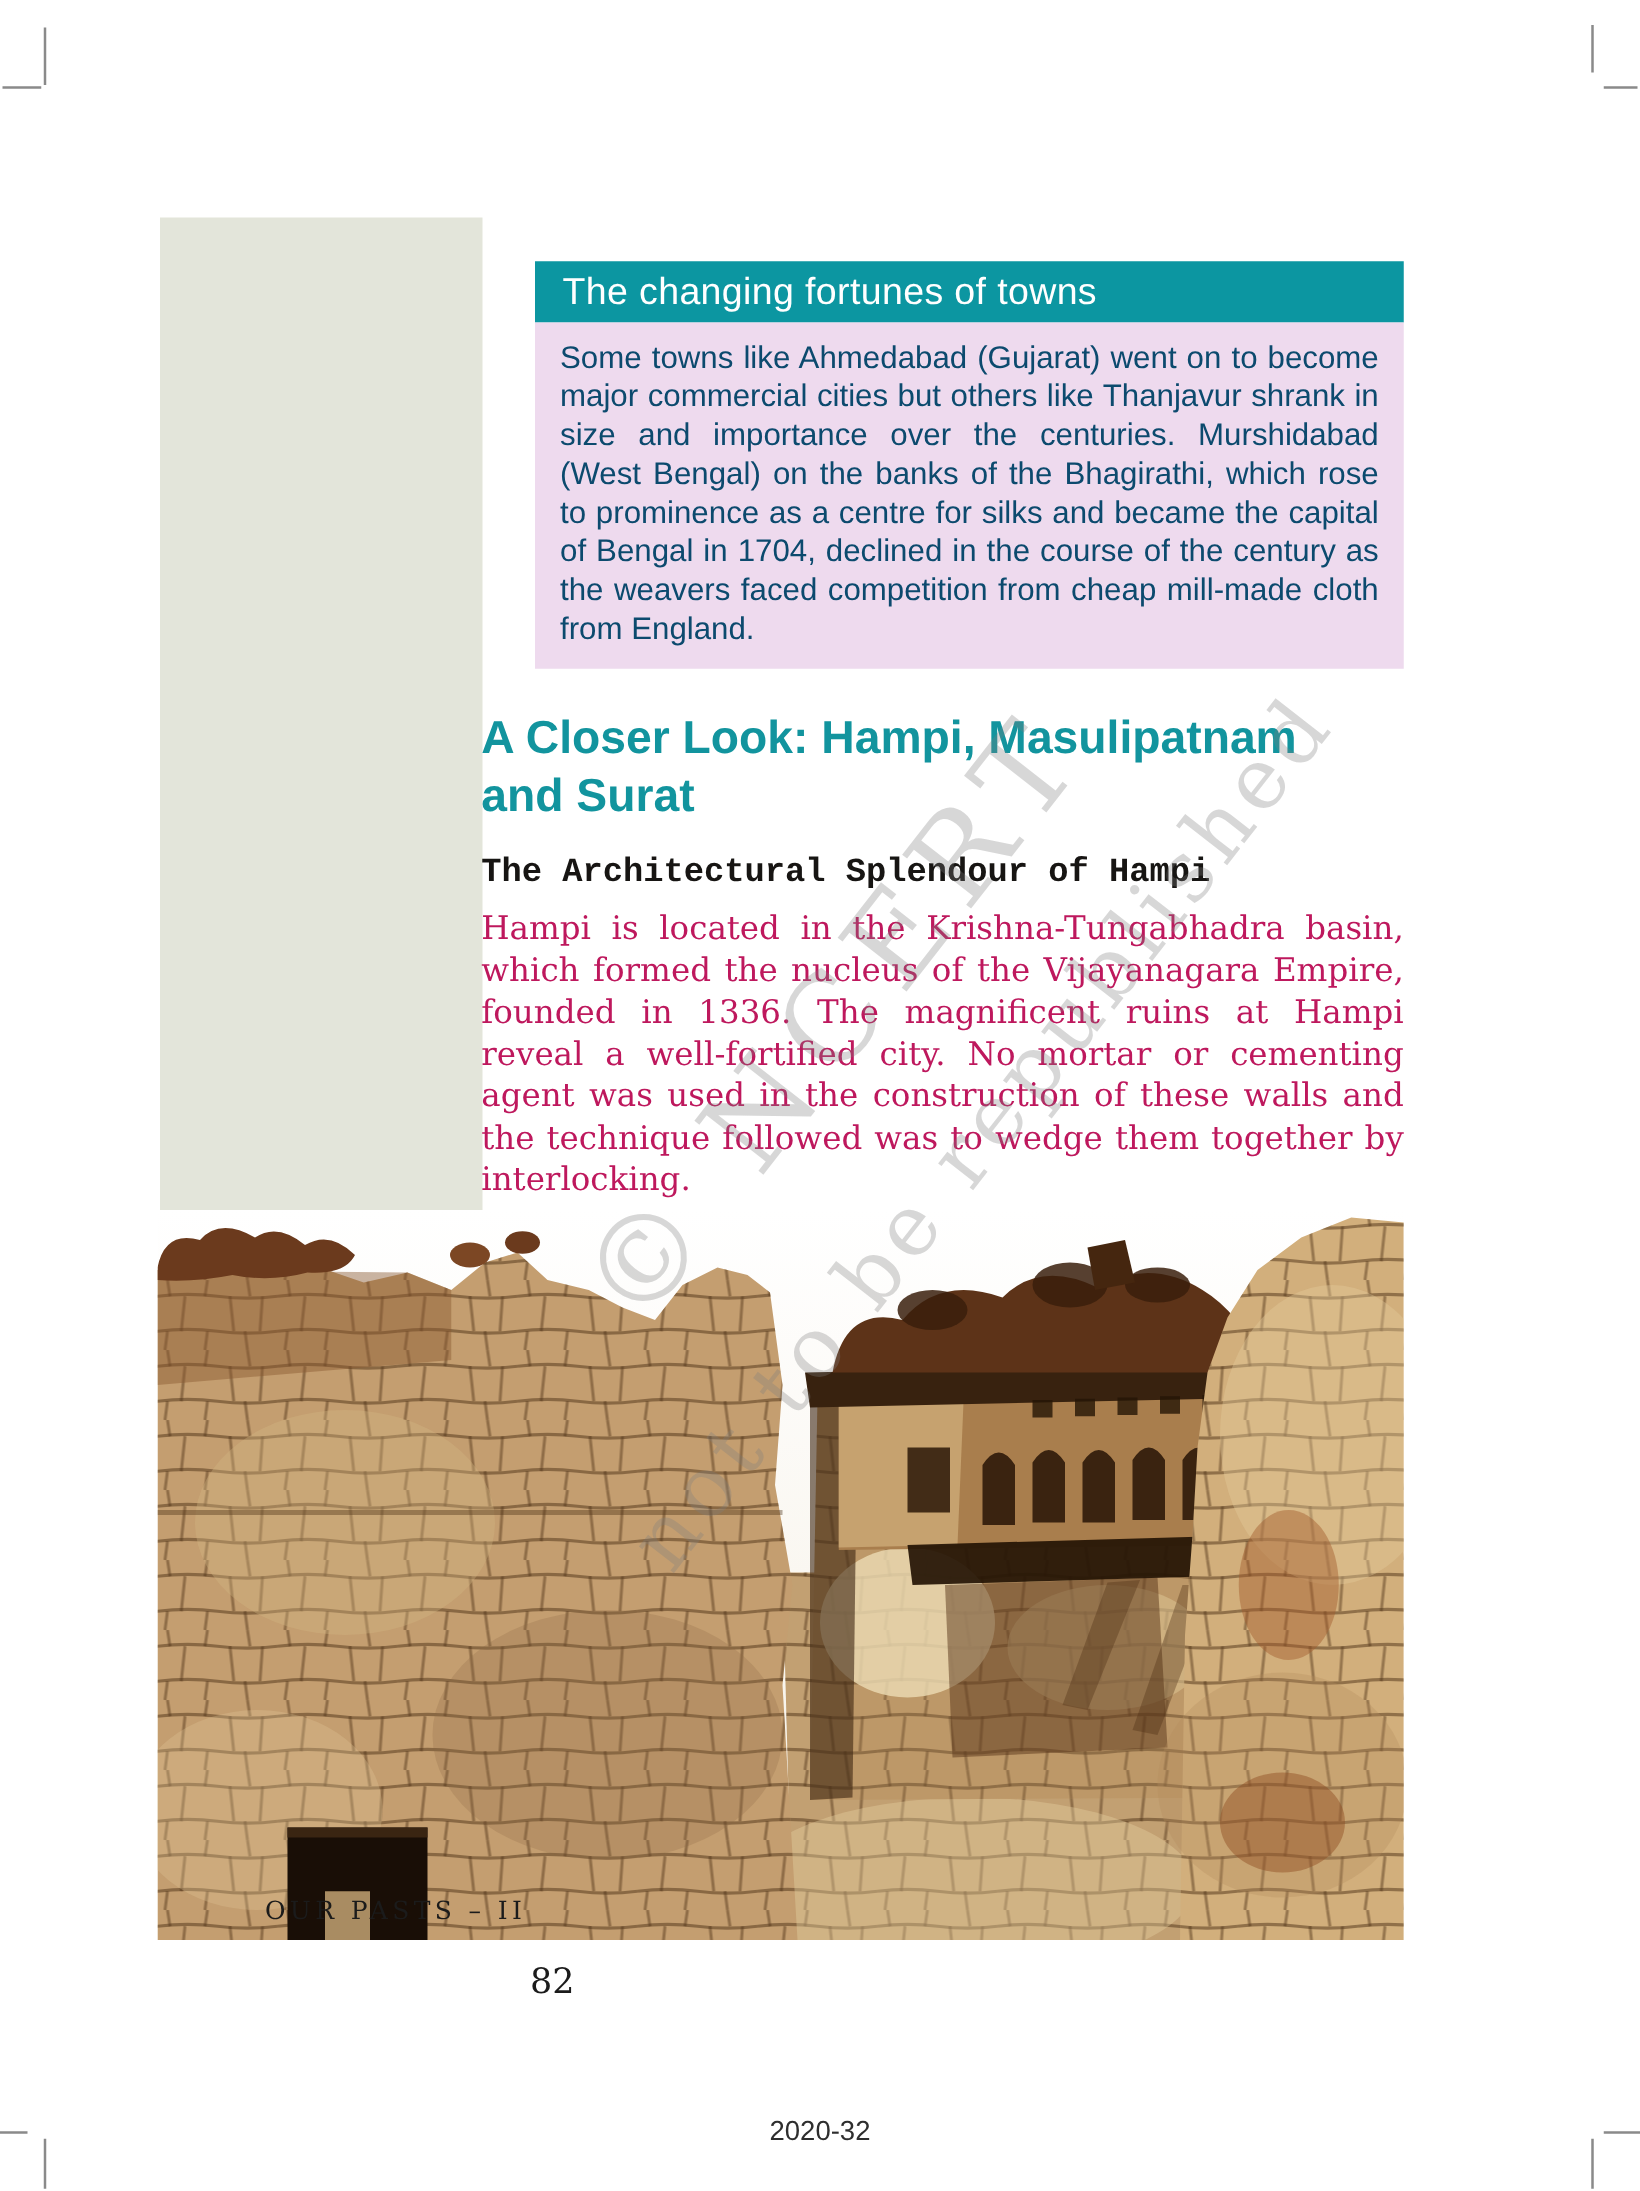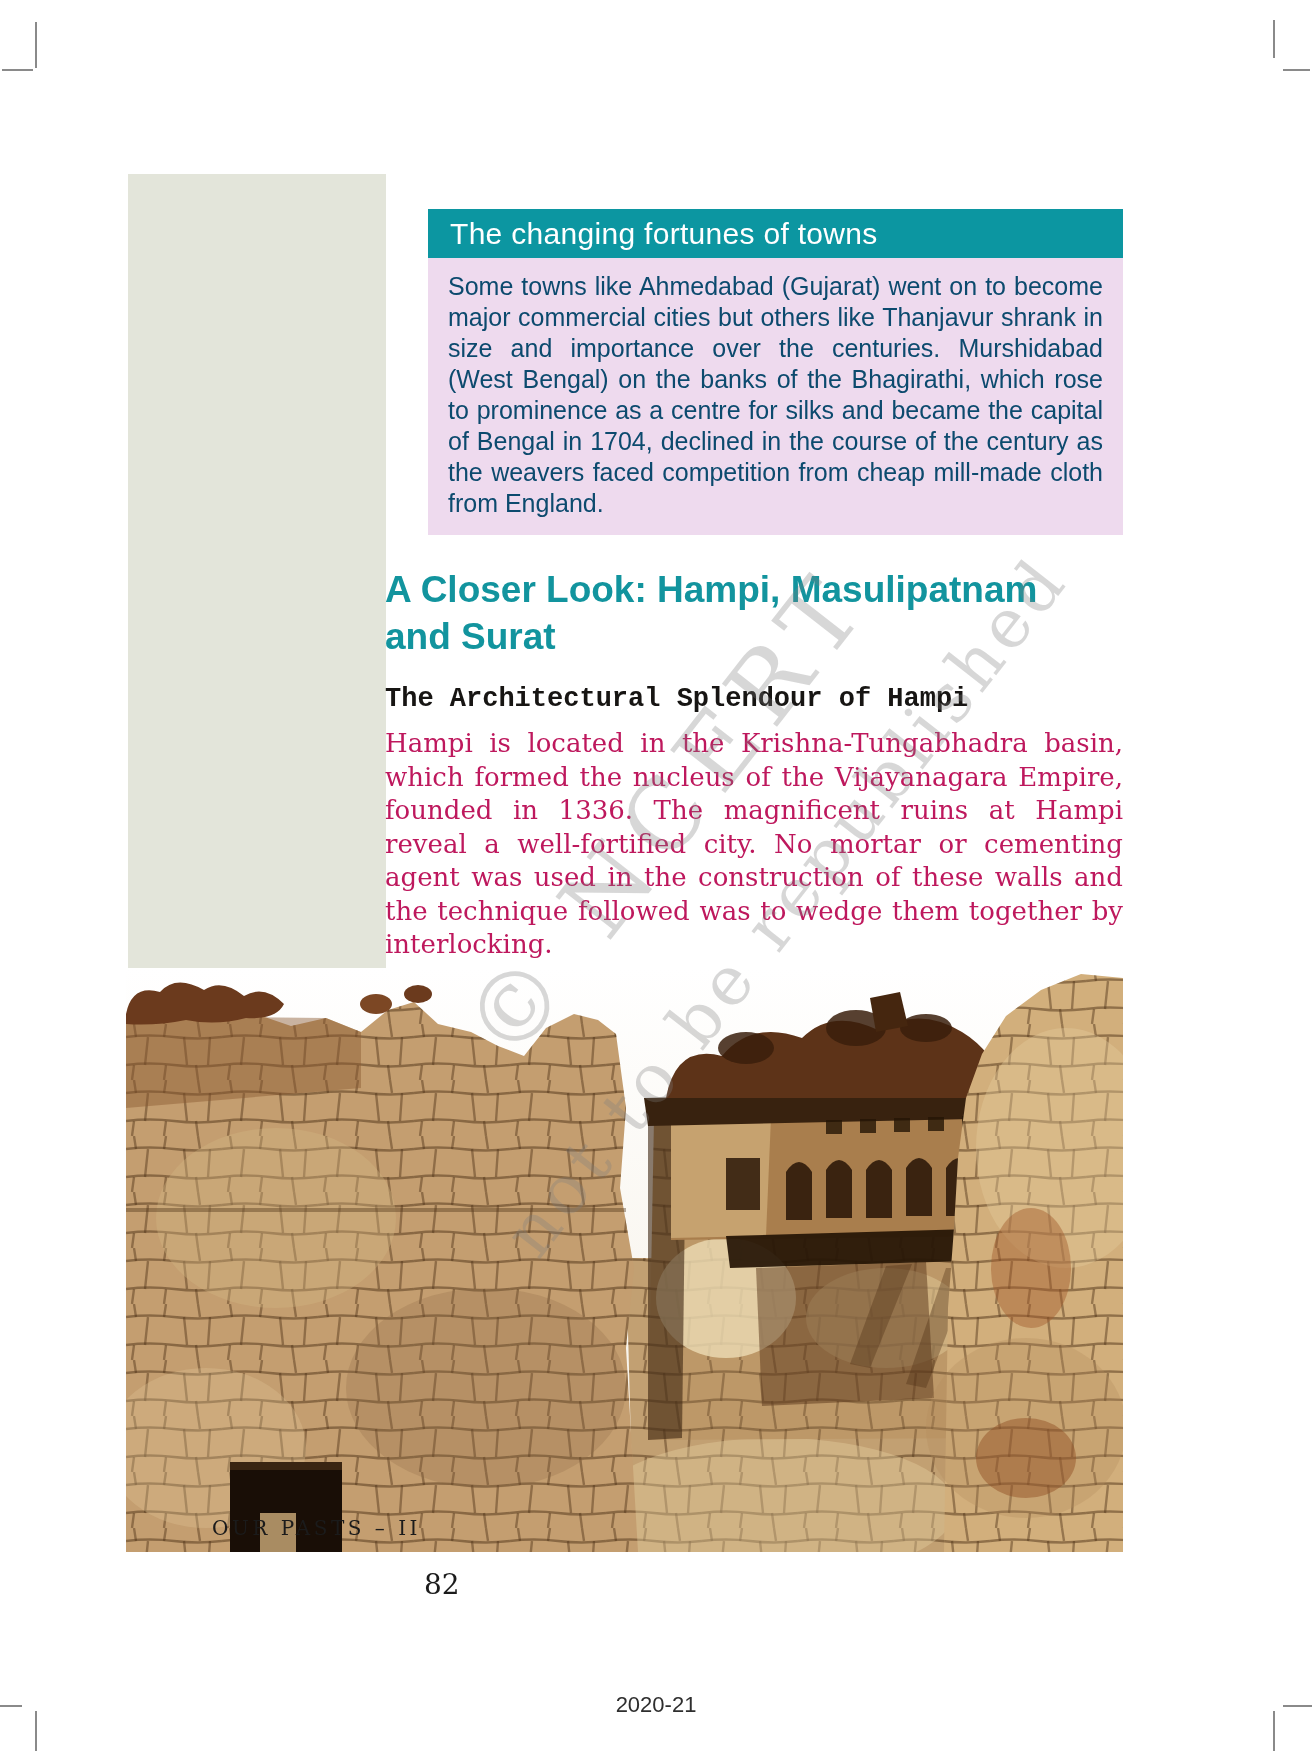--- a/index.html
+++ b/index.html
@@ -150,15 +150,15 @@
     </svg>
   </figure>
 
   <div class="watermark">
     <span class="wm1">© NCERT</span>
     <span class="wm2">not to be republished</span>
   </div>
 
   <div class="footer-title">OUR PASTS – II</div>
   <div class="footer-page">82</div>
-  <div class="year">2020-21</div>
+  <div class="year">2020-32</div>
 
 </div>
 
 </body></html>

